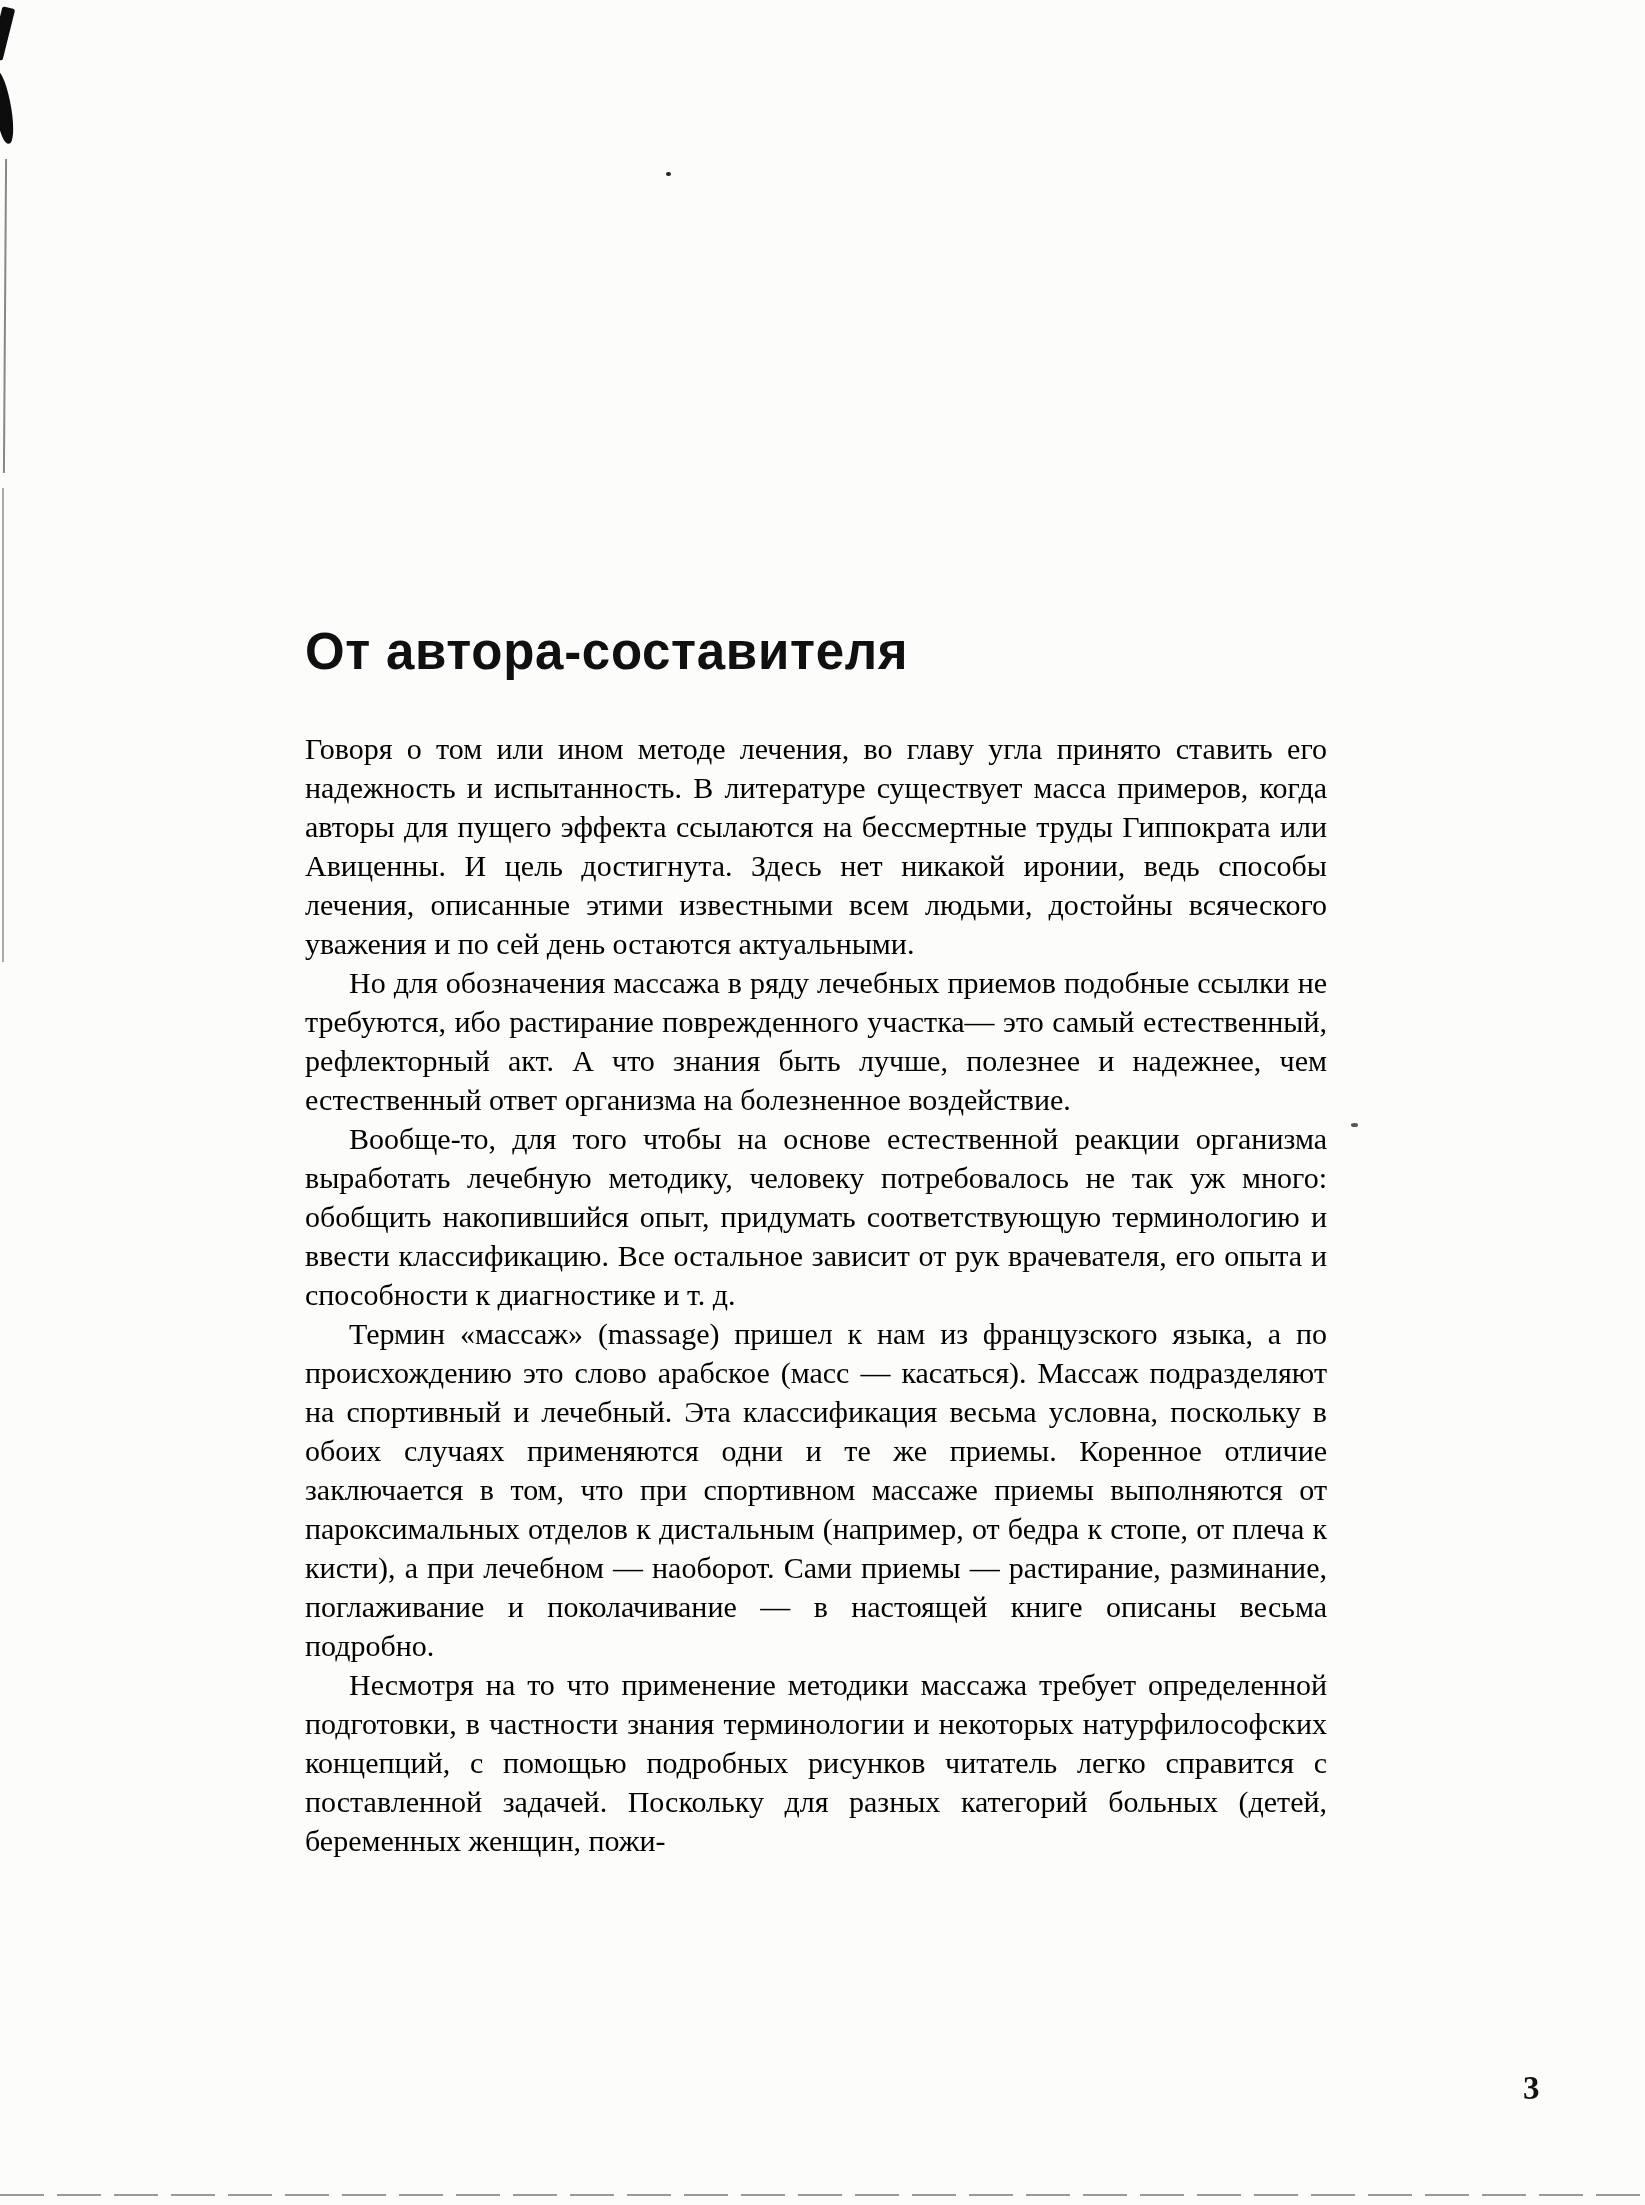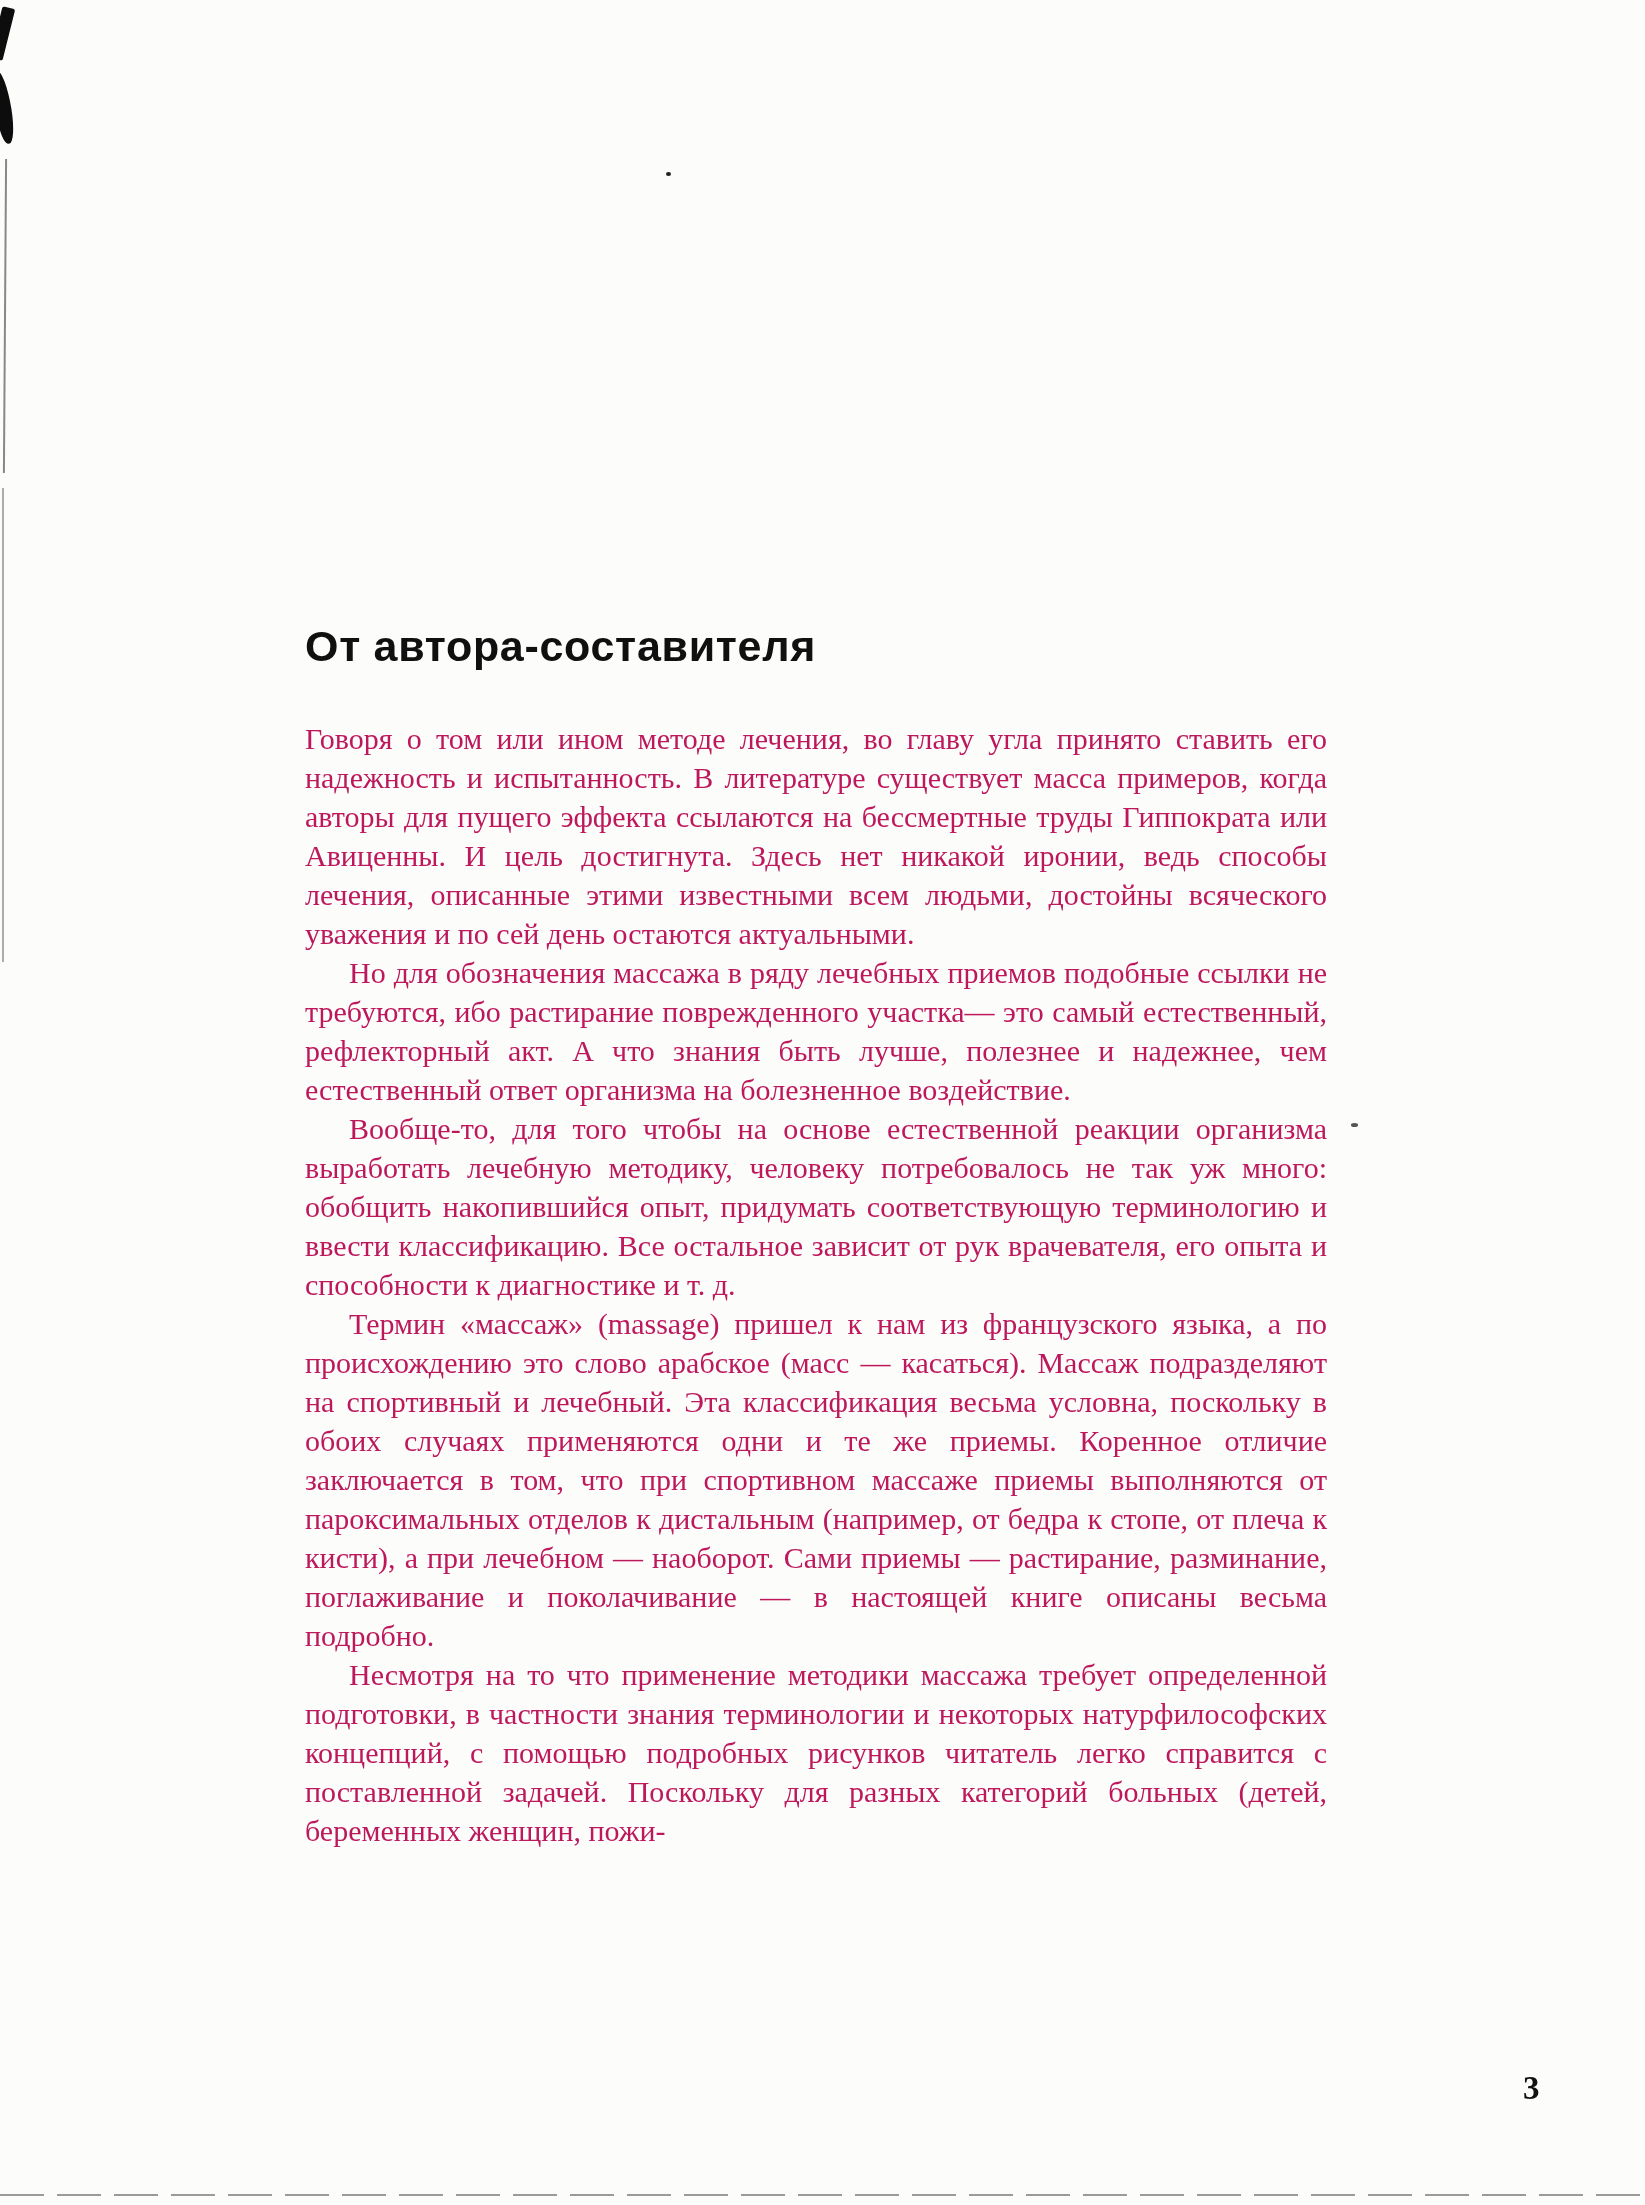--- a/index.html
+++ b/index.html
@@ -20,34 +20,34 @@
   .text-block {
     position: absolute;
     left: 305px;
     top: 622px;
     width: 1022px;
   }
 
   .title {
     font-family: "Liberation Sans", "DejaVu Sans", sans-serif;
     font-weight: 700;
-    font-size: 43px;
+    font-size: 51px;
     letter-spacing: 0.7px;
     margin: 0 0 48px 0;
     color: #101010;
   }
 
   .para {
     font-family: "Liberation Serif", "DejaVu Serif", serif;
     font-size: 30px;
     line-height: 39px;
     text-align: justify;
     text-indent: 44px;
     margin: 0;
-    color: #be185d;
+    color: #000000;
     hyphens: auto;
     -webkit-hyphens: auto;
   }
   .para.first {
     text-indent: 0;
   }
 
   .page-number {
     position: absolute;
     left: 1523px;

